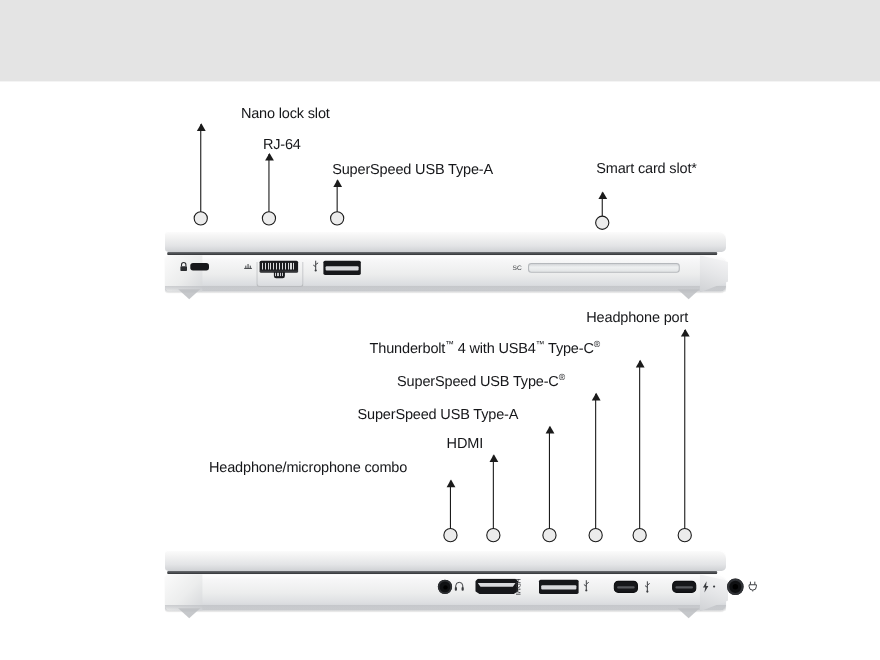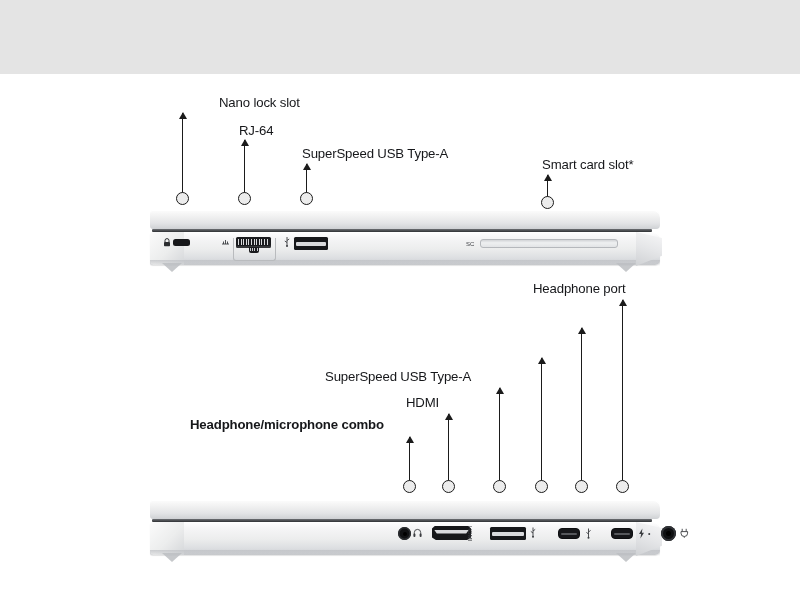--- a/index.html
+++ b/index.html
@@ -174,21 +174,21 @@
 <div id="stage">
 
   <div class="header-band"></div>
 
   <div class="callout-label" style="left:175px;top:95px;margin-left:44px;">Nano lock slot</div>
 
   <div class="callout-label" style="left:239px;top:123px;">RJ-64</div>
 
   <div class="callout-label" style="left:302px;top:146px;">SuperSpeed USB Type-A</div>
 
-  <div class="callout-label" style="left:542px;top:157px;">Smart card slot*</div>
+  <div class="callout-label" style="left:542px;top:145px;">Smart card slot*</div>
 
   <div class="leader" style="left:178px;top:113px;width:9px;height:80px;">
     <div class="stem"></div>
       <div class="head"></div>
   </div>
   <div class="dot" style="left:176px;top:192px;"></div>
 
   <div class="leader" style="left:240px;top:140px;width:9px;height:53px;">
     <div class="stem"></div>
       <div class="head"></div>
@@ -242,27 +242,29 @@
       <path d="M4 1v9M4 4.5L6.2 3M4 6.5L1.8 5" stroke="#3b3d41" stroke-width="0.9" fill="none"></path>
       <circle cx="4" cy="10" r="1" fill="#3b3d41"></circle>
     </svg>
 
     <div class="p-sc-slot" style="left:330px;top:29px;width:138px;"></div>
     <div class="port-glyph" style="left:316px;top:31px;">SC</div>
   </div>
 
   <div class="callout-label" style="left:533px;top:281px;">Headphone port</div>
 
-
+  <div class="callout-label" style="left:336px;top:309px;"><span>Thunderbolt</span><sup>™</sup><span> 4 with USB4</span><sup>™</sup><span> Type-C</span><sup>®</sup></div>
+
+  <div class="callout-label" style="left:361px;top:339px;"><span>SuperSpeed USB Type-C</span><sup>®</sup></div>
 
   <div class="callout-label" style="left:325px;top:369px;">SuperSpeed USB Type-A</div>
 
   <div class="callout-label" style="left:406px;top:395px;">HDMI</div>
 
-  <div class="callout-label" style="left:190px;top:417px;font-weight:bold;">Headphone/microphone combo</div>
+  <div class="callout-label" style="left:190px;top:417px;">Headphone/microphone combo</div>
 
   <div class="leader" style="left:405px;top:437px;width:9px;height:44px;">
     <div class="stem"></div>
       <div class="head"></div>
   </div>
   <div class="dot" style="left:403px;top:480px;"></div>
 
   <div class="leader" style="left:444px;top:414px;width:9px;height:67px;">
     <div class="stem"></div>
       <div class="head"></div>

